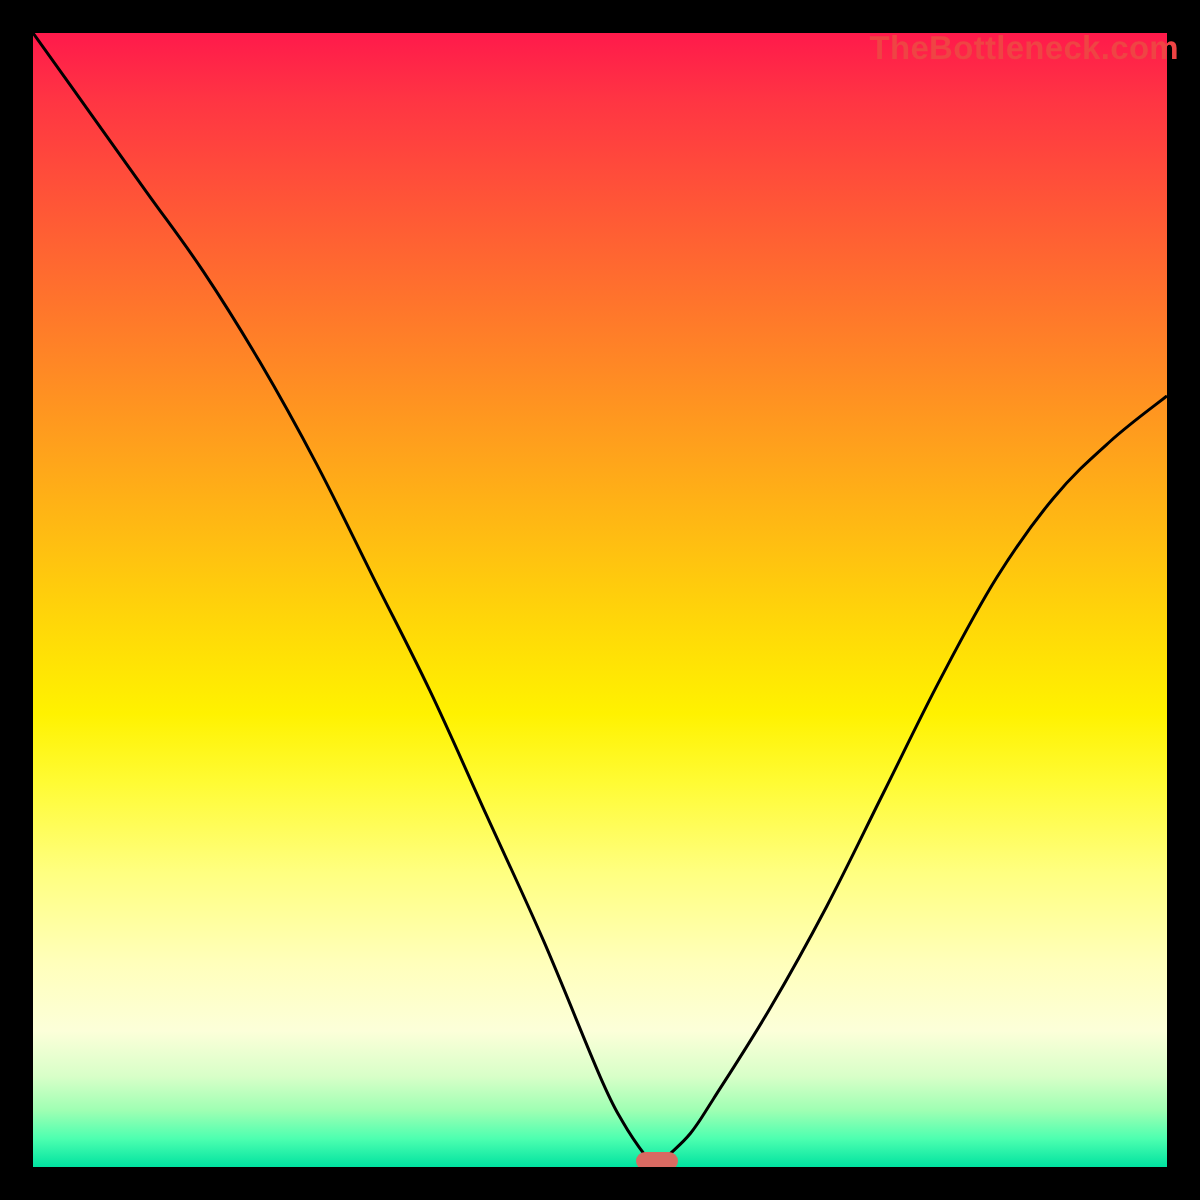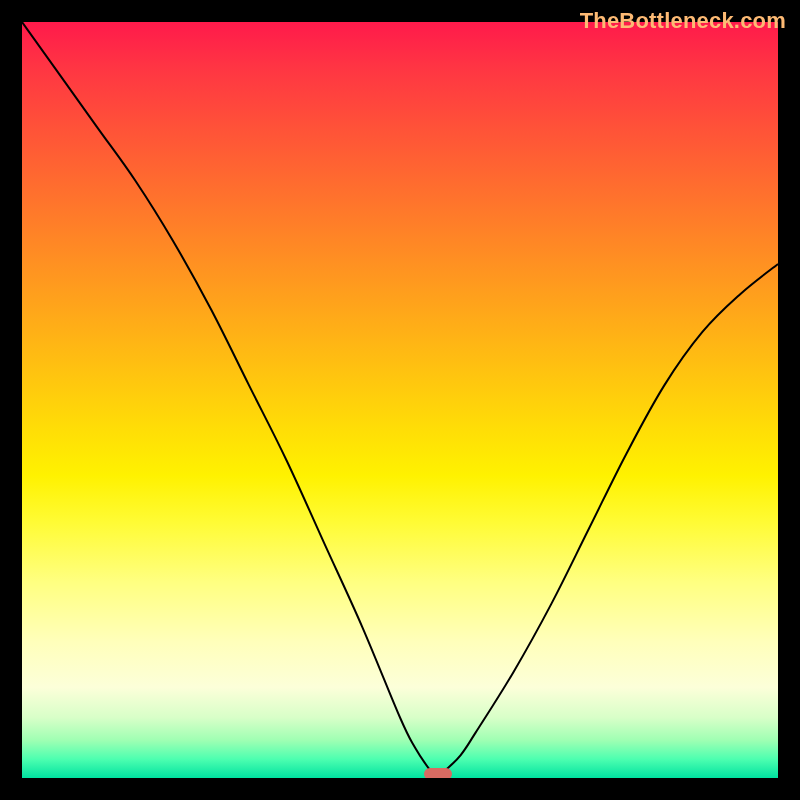--- a/index.html
+++ b/index.html
@@ -14,25 +14,25 @@
   .frame {
     position: absolute;
     top: 0;
     left: 0;
     width: 800px;
     height: 800px;
     background: #000;
   }
   .watermark {
     position: absolute;
-    top: 8px;
+    top: 19px;
     right: 14px;
     font-size: 22px;
     font-weight: 600;
-    color: #fdba74;
+    color: #ef4444;
     letter-spacing: 0.2px;
     z-index: 10;
   }
   .plot-area {
     position: absolute;
     left: 22px;
     top: 22px;
     width: 756px;
     height: 756px;
     overflow: hidden;

